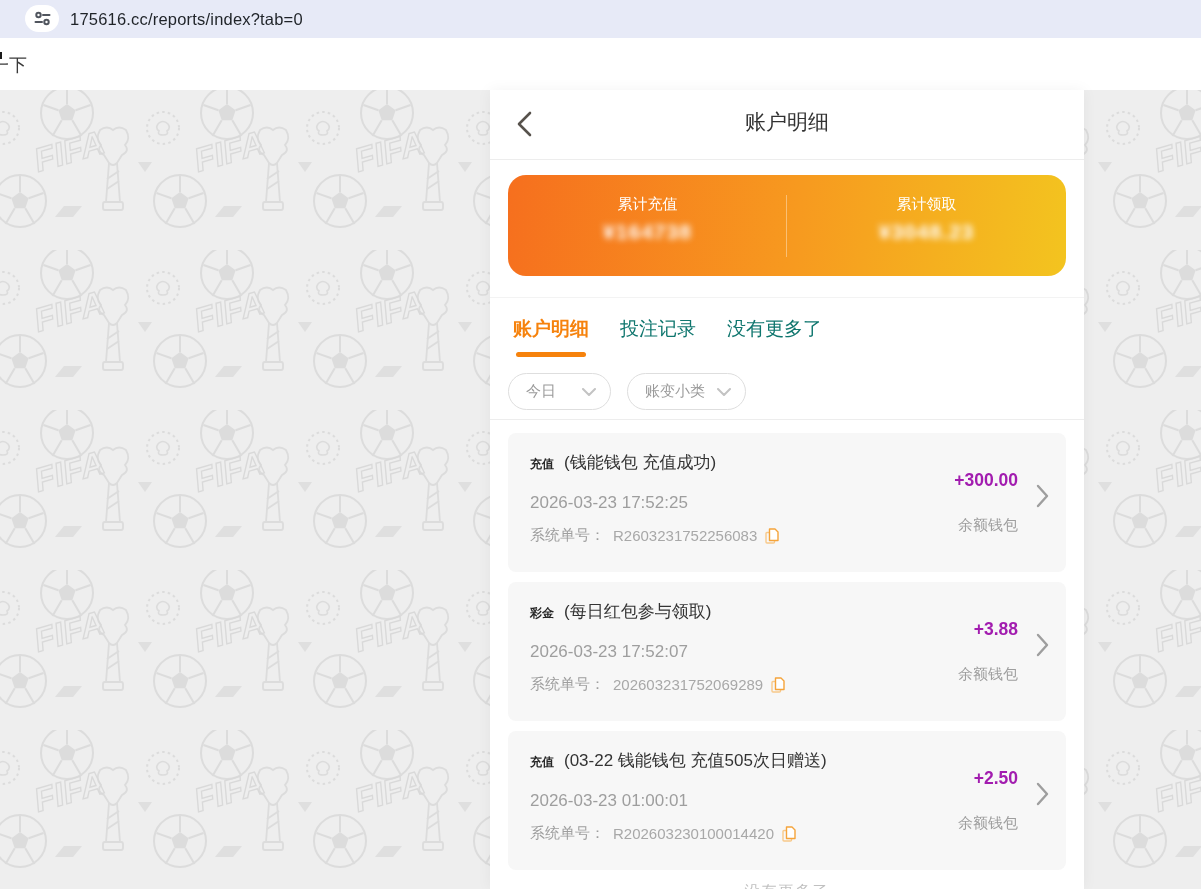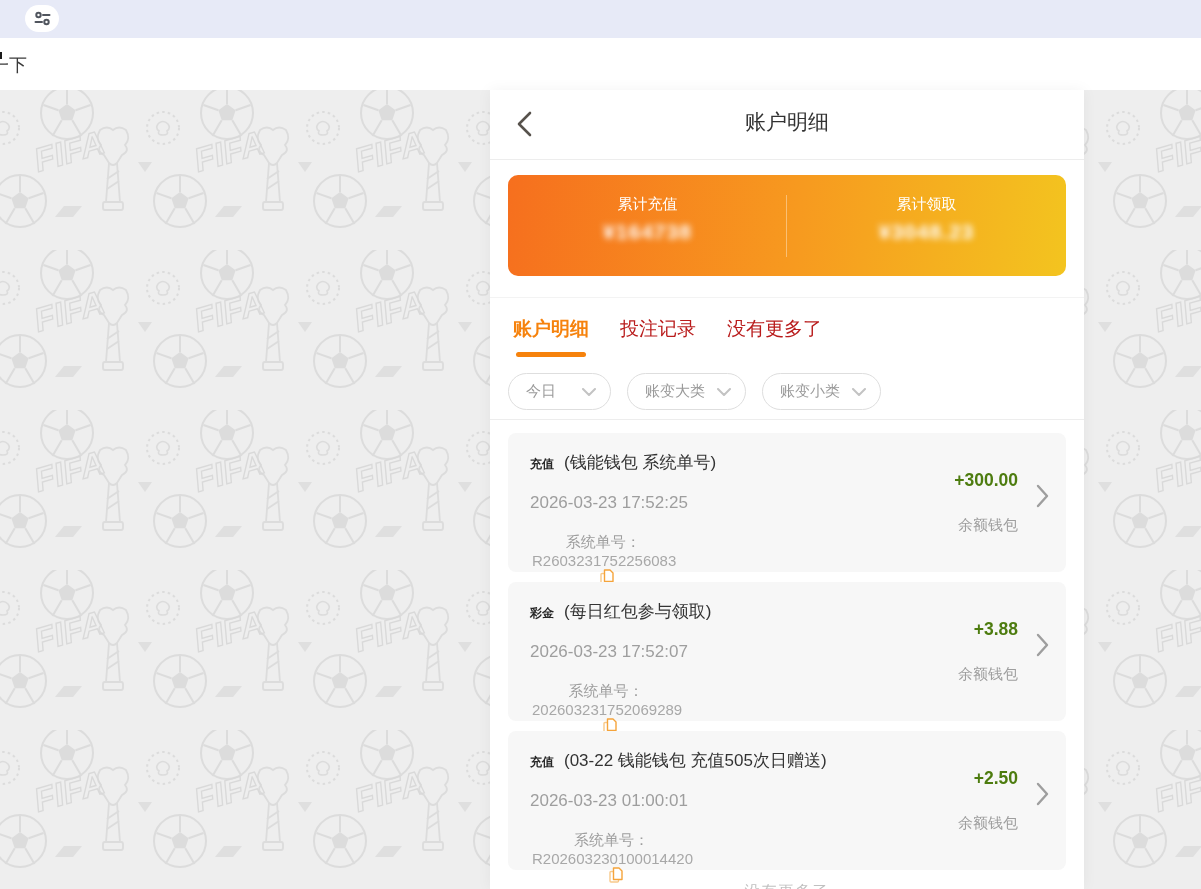--- a/index.html
+++ b/index.html
@@ -19,50 +19,50 @@
   
   .bg-pattern { position:absolute; left:0; top:90px; }
 
   
   .panel { position:absolute; left:490px; top:90px; width:594px; height:799px; background:#fff; box-shadow:0 0 14px rgba(0,0,0,0.05); }
 
   .p-header { position:absolute; left:0; top:0; width:100%; height:70px; background:#fff; border-bottom:1px solid #ededed; }
   .back-btn { position:absolute; left:27px; top:20px; width:22px; height:28px; display:flex; align-items:center; cursor:pointer; }
   .p-title { position:absolute; left:0; top:18px; width:100%; text-align:center; font-size:21px; font-weight:500; color:#333; }
 
-  .summary-card { position:absolute; left:18px; top:85px; width:558px; height:101px; border-radius:10px;
+  .summary-card { position:absolute; left:18px; top:85px; width:558px; height:101px; border-radius:18px;
     background:linear-gradient(97deg,#f66f1e 0%,#f79a1f 52%,#f3c41f 100%);
     display:flex; color:#fff; }
   .summary-col { flex:1; position:relative; text-align:center; }
   .summary-label { position:absolute; top:20px; width:100%; font-size:15px; font-weight:500; }
   .summary-value { position:absolute; top:45px; width:100%; font-size:21px; font-weight:700; letter-spacing:1px; filter:blur(3.2px); }
   .summary-div { position:absolute; top:20px; right:0; width:1px; height:62px; background:rgba(255,255,255,0.38); }
 
   .tabs-section { position:absolute; left:0; top:207px; width:100%; height:76px; border-top:1px solid #f3f3f3; }
   .tabs-row { position:absolute; left:23px; top:18px; display:flex; gap:31px; }
-  .tab { font-size:19px; color:#b91c1c; cursor:pointer; position:relative; padding-bottom:14px; }
+  .tab { font-size:19px; color:#0f766e; cursor:pointer; position:relative; padding-bottom:14px; }
   .tab--active { color:#f6820c; font-weight:700; }
   .tab--active .tab-underline { position:absolute; left:3px; bottom:-1px; width:70px; height:5px; border-radius:3px; background:#f6820c; }
 
   .filters-row { position:absolute; left:18px; top:283px; display:flex; gap:16px; }
   .filter-pill { height:37px; border:1px solid #dedede; border-radius:19px; background:#fff; display:flex; align-items:center; padding:0 14px 0 17px; gap:12px; font-size:15px; color:#9a9a9a; cursor:pointer;text-align:right; }
   .filter-pill.w1 { width:103px; justify-content:space-between; }
   .filter-pill.w2 { width:119px; justify-content:space-between; }
   .filters-divider { position:absolute; left:0; top:329px; width:100%; height:1px; background:#ededed; }
 
   .records { position:absolute; left:18px; top:343px; width:558px; }
   .record-card { position:relative; width:558px; height:139px; background:#f7f7f7; border-radius:8px; margin-bottom:10px; cursor:pointer; }
   .rec-row1 { position:absolute; left:22px; top:18px; display:flex; align-items:baseline; }
   .rec-type { font-size:12px; font-weight:700; color:#262626; }
   .rec-desc { font-size:17px; color:#333; margin-left:10px; }
   .rec-date { position:absolute; left:22px; top:60px; font-size:17px; color:#9e9e9e; }
-  .rec-order { position:absolute; left:22px; top:100px; font-size:15px; color:#9e9e9e; display:flex; align-items:center;flex-direction:column; }
-  .rec-order-no { color:#a8a8a8; margin-left:2px; }
+  .rec-order { position:absolute; left:22px; top:93px; font-size:15px; color:#9e9e9e; display:flex; align-items:center; }
+  .rec-order-no { color:#a8a8a8; margin-left:8px; }
   .copy-btn { margin-left:8px; display:flex; align-items:center; cursor:pointer; }
-  .rec-amount { position:absolute; right:48px; top:37px; font-size:17.5px; font-weight:600; color:#4d7c0f; }
+  .rec-amount { position:absolute; right:48px; top:37px; font-size:17.5px; font-weight:600; color:#a21caf; }
   .rec-wallet { position:absolute; right:48px; top:83px; font-size:15px; color:#9e9e9e; }
   .rec-chevron { position:absolute; right:17px; top:51px; }
 
   .list-footer { position:absolute; left:0; top:792px; width:100%; text-align:center; font-size:15px; color:#c0c0c0; letter-spacing:2px; }
 </style>
 </head>
 <body>
 
 <div class="viewport">
 
@@ -108,20 +108,21 @@
     <div class="site-pill">
       <svg width="17" height="15" viewBox="0 0 17 15">
         <g fill="none" stroke="#50555e" stroke-width="2" stroke-linecap="round">
           <circle cx="4.5" cy="4" r="2.2"></circle>
           <line x1="9" y1="4" x2="15.5" y2="4"></line>
           <line x1="1.5" y1="11" x2="8" y2="11"></line>
           <circle cx="12.5" cy="11" r="2.2"></circle>
         </g>
       </svg>
     </div>
+    <div class="url-text">175616.cc/reports/index?tab=0</div>
   </div>
 
   <div class="white-strip"></div>
   <div class="stray-tick"></div>
   <div class="stray-text">一下</div>
 
   <div class="panel">
 
     <div class="p-header">
       <div class="back-btn">
@@ -160,40 +161,34 @@
     </div>
 
     <div class="filters-row">
       <div class="filter-pill w1">
         <span>今日</span>
         <svg width="14" height="8" viewBox="0 0 14 8">
           <polyline points="1,1 7,7 13,1" fill="none" stroke="#c3c3c3" stroke-width="2" stroke-linecap="round" stroke-linejoin="round"></polyline>
         </svg>
       </div>
       <div class="filter-pill w2">
-        <span>账变大类</span>
-        <svg width="14" height="8" viewBox="0 0 14 8">
-          <polyline points="1,1 7,7 13,1" fill="none" stroke="#c3c3c3" stroke-width="2" stroke-linecap="round" stroke-linejoin="round"></polyline>
-        </svg>
-      </div>
-      <div class="filter-pill w2">
         <span>账变小类</span>
         <svg width="14" height="8" viewBox="0 0 14 8">
           <polyline points="1,1 7,7 13,1" fill="none" stroke="#c3c3c3" stroke-width="2" stroke-linecap="round" stroke-linejoin="round"></polyline>
         </svg>
       </div>
     </div>
     <div class="filters-divider"></div>
 
     <div class="records">
 
       <div class="record-card">
         <div class="rec-row1">
           <span class="rec-type">充值</span>
-          <span class="rec-desc">(钱能钱包 系统单号)</span>
+          <span class="rec-desc">(钱能钱包 充值成功)</span>
         </div>
         <div class="rec-date">2026-03-23 17:52:25</div>
         <div class="rec-order">
           <span>系统单号：</span>
           <span class="rec-order-no">R2603231752256083</span>
           <span class="copy-btn">
             <svg width="14" height="16" viewBox="0 0 14 16">
               <rect x="1" y="4.5" width="8.5" height="10.5" rx="1" fill="none" stroke="#f8c98a" stroke-width="1.4"></rect>
               <path d="M4.5,1 h5.5 l3,3 v8.5 h-8.5 z" fill="#fff" stroke="#f5a43b" stroke-width="1.4" stroke-linejoin="round"></path>
             </svg>

